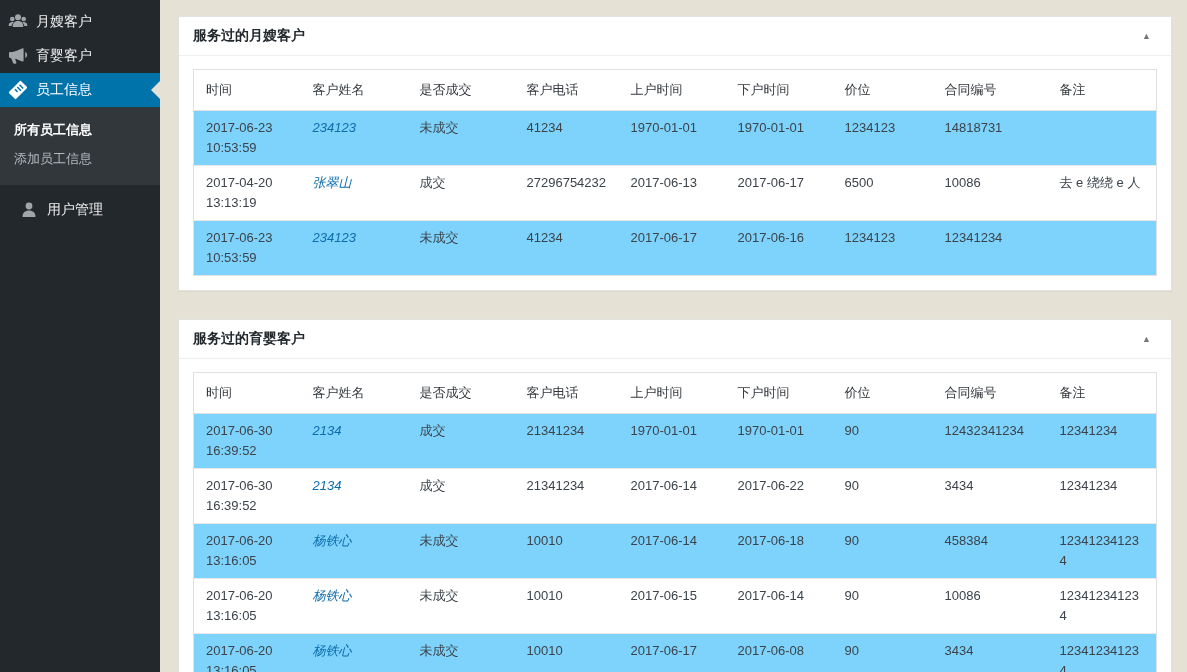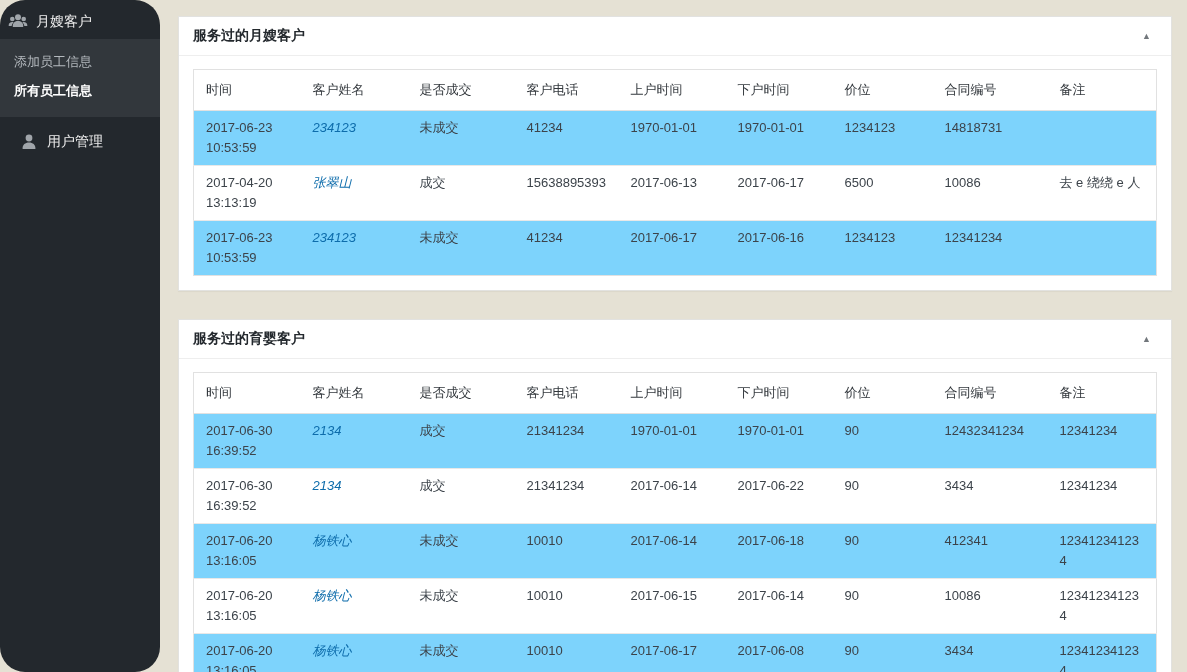--- a/index.html
+++ b/index.html
@@ -3,21 +3,21 @@
 <meta charset="utf-8">
 <style>
   * { margin:0; padding:0; box-sizing:border-box; }
   html,body { width:1187px; height:672px; overflow:hidden; }
   body {
     font-family:"Liberation Sans","DejaVu Sans",sans-serif;
     font-size:14px; color:#3c434a; background:#e5e1d4; display:flex;
   }
 
   
-  .sidebar { width:160px; min-width:160px; background:#23282d; padding-top:5px; height:672px;border-radius:25px; }
+  .sidebar { width:160px; min-width:160px; background:#23282d; padding-top:5px; height:672px; }
   .menu-item {
     position:relative; display:flex; align-items:center; height:34px;
     color:#eeeeee; cursor:pointer; font-size:14px;
   }
   .menu-item .menu-icon {
     width:36px; display:flex; justify-content:center; align-items:center; color:#a0a5aa;
   }
   .menu-item.active { background:#0073aa; color:#ffffff; }
   .menu-item.active .menu-icon { color:#ffffff; }
   .menu-item.active::after {
@@ -76,25 +76,44 @@
         <circle cx="4.3" cy="7" r="2.3"></circle>
         <circle cx="15.7" cy="7" r="2.3"></circle>
         <path d="M10 9c-3.1 0-5.2 1.9-5.2 4.5V15h10.4v-1.5C15.2 10.9 13.1 9 10 9z"></path>
         <path d="M4.3 10.1c-2.1 0-3.6 1.3-3.6 3.1v.9h3c.1-1.7.8-2.9 1.9-3.7-.4-.2-.8-.3-1.3-.3z"></path>
         <path d="M15.7 10.1c2.1 0 3.6 1.3 3.6 3.1v.9h-3c-.1-1.7-.8-2.9-1.9-3.7.4-.2.8-.3 1.3-.3z"></path>
       </svg>
     </span>
     <span class="menu-label">月嫂客户</span>
   </div>
 
-
+  <div class="menu-item">
+    <span class="menu-icon">
+      <svg width="20" height="20" viewBox="0 0 20 20" fill="currentColor">
+        <path d="M14.6 2.2c-.5.1-8.3 3.9-11.3 3.9H2.2c-.7 0-1.2.5-1.2 1.2v3.4c0 .7.5 1.2 1.2 1.2h.9l1.9 4.8c.2.6.9 1.1 1.5 1.1h1c.7 0 1.1-.5.9-1.2l-1.3-3.8c2.9.6 6.9 2.8 7.5 2.8.6 0 1-.4 1-1V3.2c0-.6-.4-1.1-1-1z"></path>
+        <path d="M17.2 6.1v5.8c1.1-.4 1.9-1.6 1.9-2.9s-.8-2.5-1.9-2.9z"></path>
+      </svg>
+    </span>
+    <span class="menu-label">育婴客户</span>
+  </div>
+
+  <div class="menu-item active">
+    <span class="menu-icon">
+      <svg width="20" height="20" viewBox="0 0 20 20" fill="currentColor">
+        <g transform="rotate(45 10 10)">
+          <path fill-rule="evenodd" d="M6 1.5h8c.6 0 1 .4 1 1v15c0 .6-.4 1-1 1H6c-.6 0-1-.4-1-1v-15c0-.6.4-1 1-1zm1.4 3h5.2v1.5H7.4zm0 3.2h5.2v1.5H7.4zm0 3.2h3.6v1.5H7.4z"></path>
+        </g>
+      </svg>
+    </span>
+    <span class="menu-label">员工信息</span>
+  </div>
 
   <div class="submenu">
+    <a class="submenu-item active">所有员工信息</a>
     <a class="submenu-item">添加员工信息</a>
-    <a class="submenu-item active">所有员工信息</a>
   </div>
 
   <div class="menu-item last">
     <span class="menu-icon">
       <svg width="20" height="20" viewBox="0 0 20 20" fill="currentColor">
         <circle cx="10" cy="6" r="3.4"></circle>
         <path d="M10 10.4c-3.9 0-6.4 2.3-6.4 5.6v1h12.8v-1c0-3.3-2.5-5.6-6.4-5.6z"></path>
       </svg>
     </span>
     <span class="menu-label">用户管理</span>
@@ -144,21 +163,21 @@
               <td>1970-01-01</td>
               <td>1970-01-01</td>
               <td>1234123</td>
               <td>14818731</td>
               <td></td>
             </tr>
             <tr>
               <td>2017-04-20 13:13:19</td>
               <td><a href="#">张翠山</a></td>
               <td>成交</td>
-              <td>15638895393</td>
+              <td>27296754232</td>
               <td>2017-06-13</td>
               <td>2017-06-17</td>
               <td>6500</td>
               <td>10086</td>
               <td>去 e 绕绕 e 人</td>
             </tr>
             <tr class="alt">
               <td>2017-06-23 10:53:59</td>
               <td><a href="#">234123</a></td>
               <td>未成交</td>
@@ -229,21 +248,21 @@
               <td>12341234</td>
             </tr>
             <tr class="alt">
               <td>2017-06-20 13:16:05</td>
               <td><a href="#">杨铁心</a></td>
               <td>未成交</td>
               <td>10010</td>
               <td>2017-06-14</td>
               <td>2017-06-18</td>
               <td>90</td>
-              <td>412341</td>
+              <td>458384</td>
               <td>123412341234</td>
             </tr>
             <tr>
               <td>2017-06-20 13:16:05</td>
               <td><a href="#">杨铁心</a></td>
               <td>未成交</td>
               <td>10010</td>
               <td>2017-06-15</td>
               <td>2017-06-14</td>
               <td>90</td>

